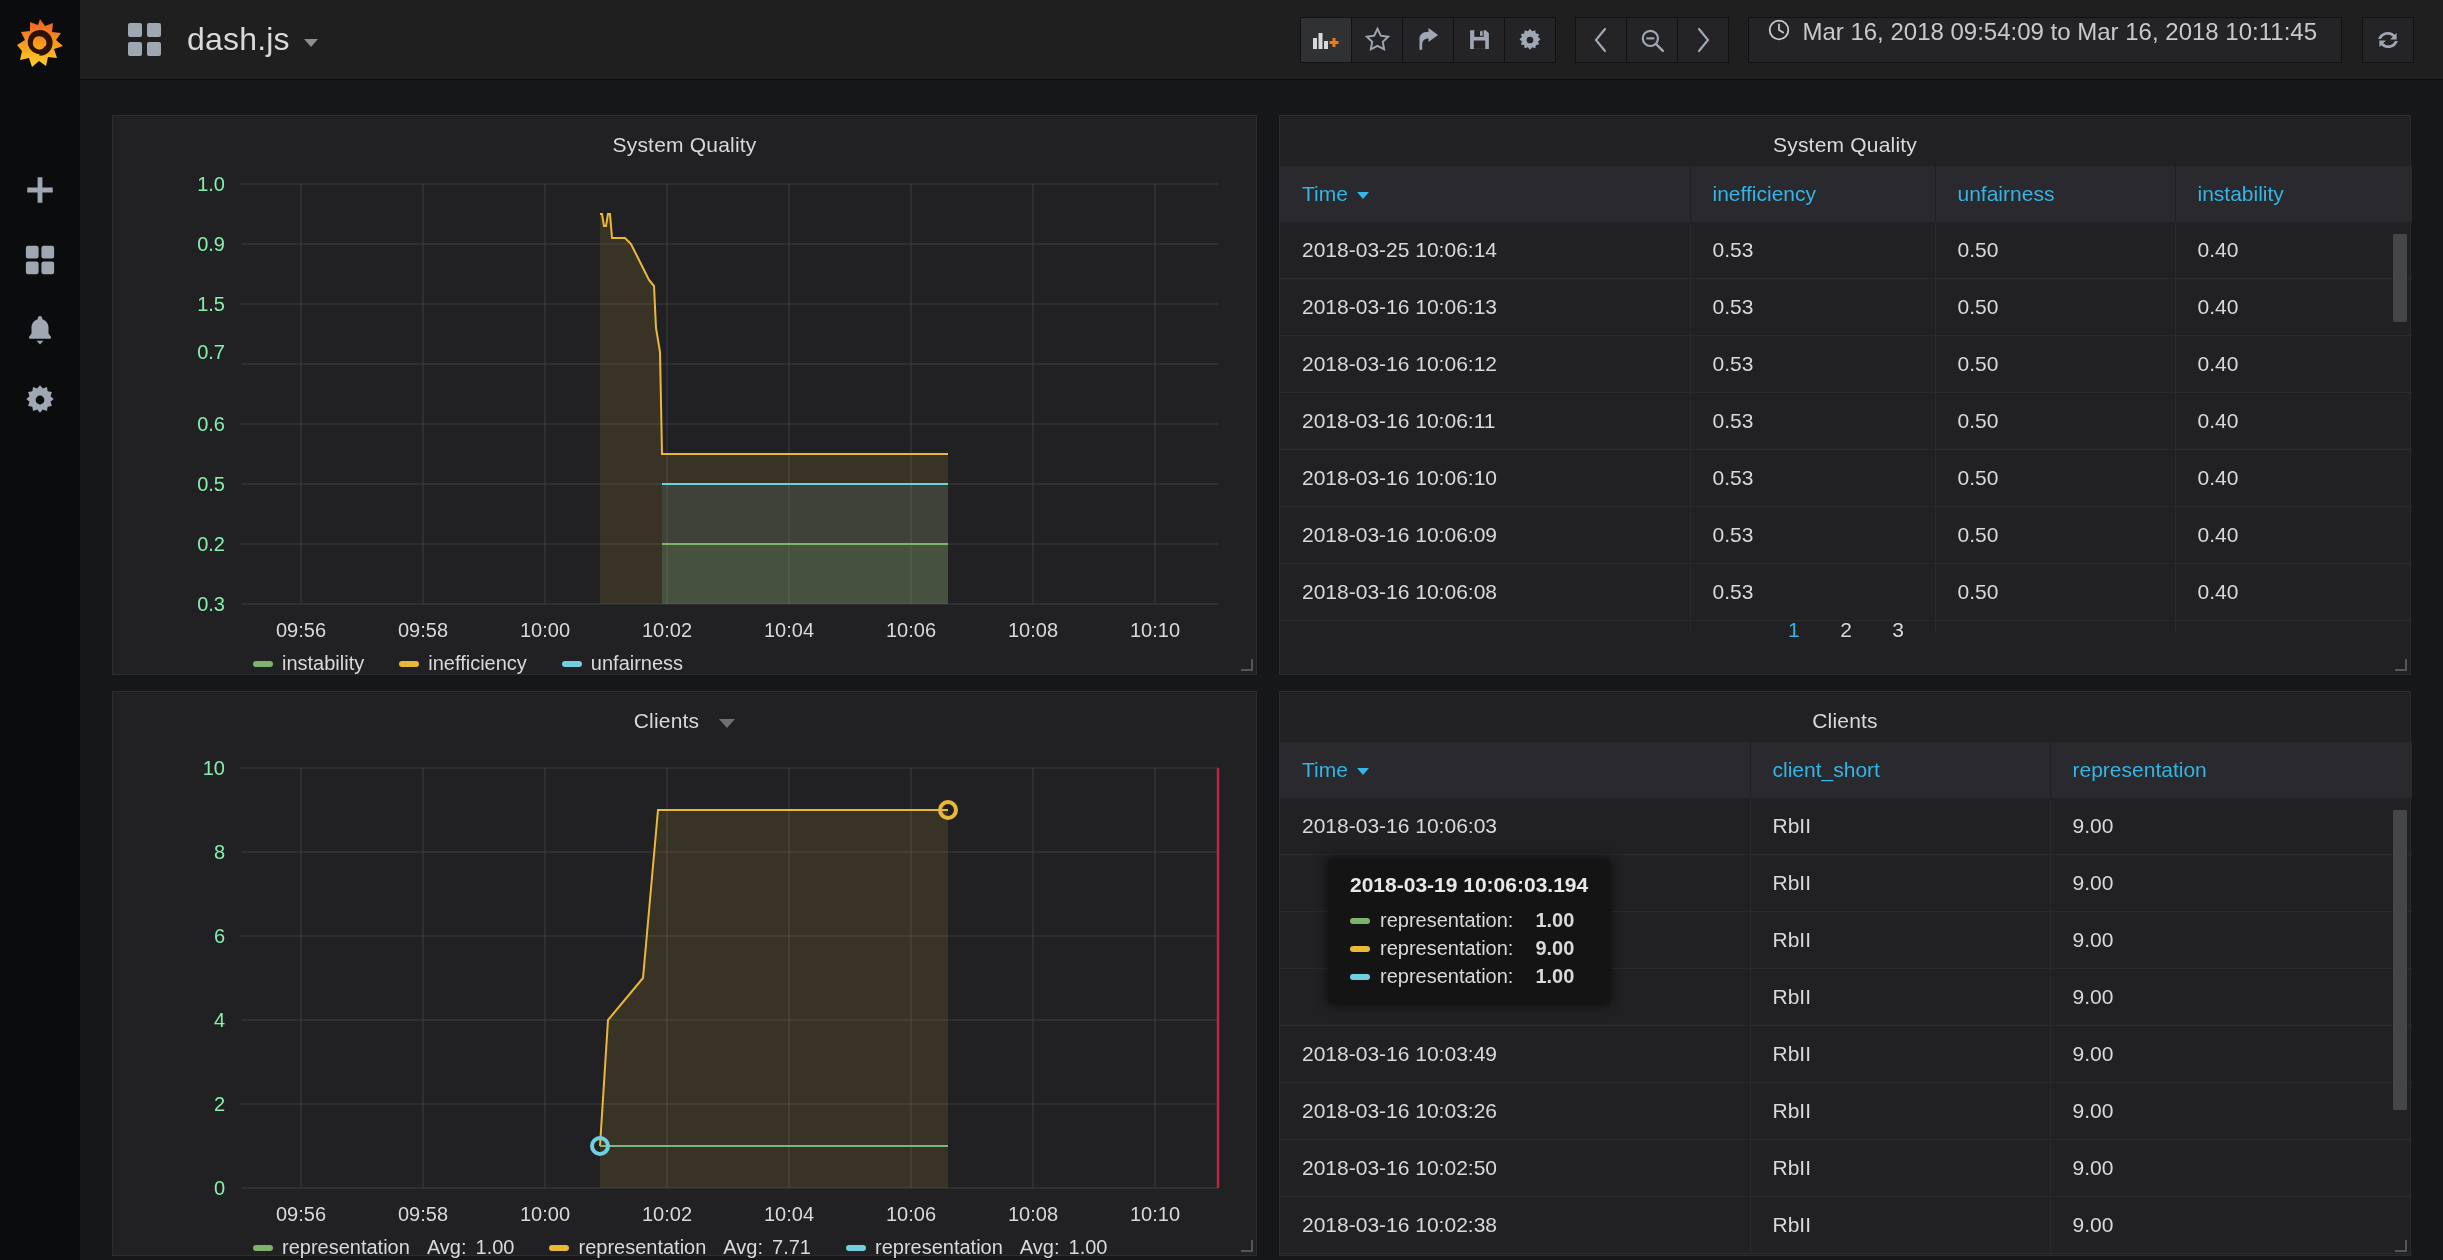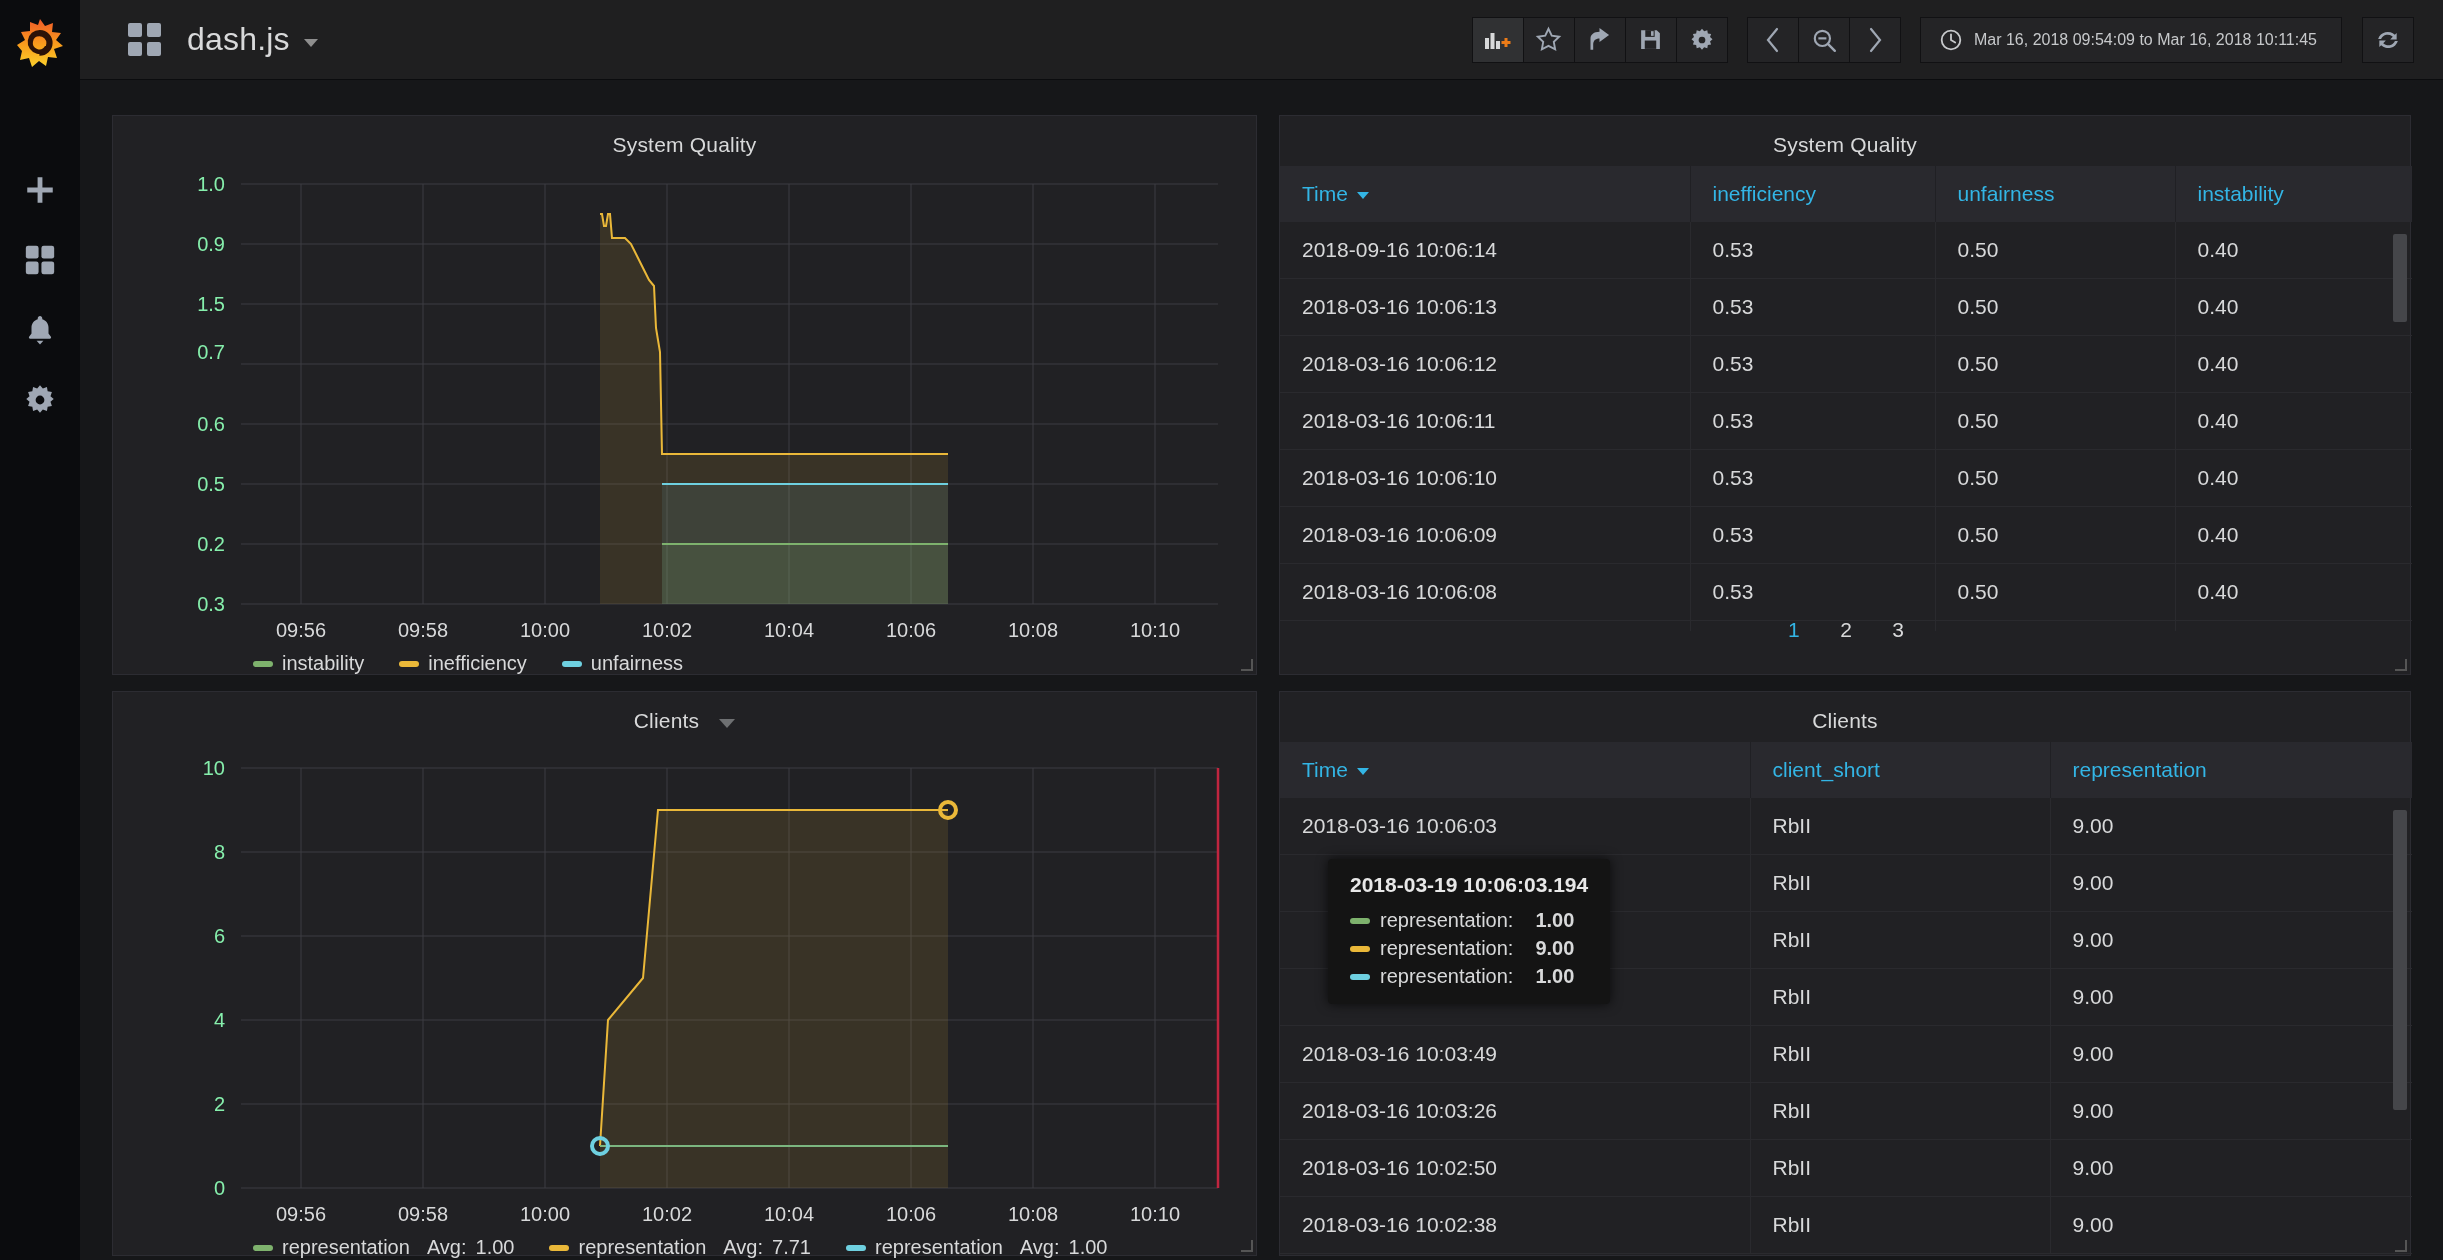--- a/index.html
+++ b/index.html
@@ -51,22 +51,22 @@
     height: 46px; min-width: 52px; background: #242426;
     border: 1px solid #111113; display: flex; align-items: center;
     justify-content: center; cursor: pointer; color: #9fa7b3;
     margin-right: -1px;
   }
   .nav-btn.active { background: #303133; }
   .nav-grp { display: flex; margin-left: 20px; }
   .nav-grp.first { margin-left: 0; }
   .time-picker {
     height: 46px; background: #242426; border: 1px solid #111113;
-    display: flex; align-items: center; padding: 0 24px 0 18px;
-    font-size: 16px; color: #c7c9cb; cursor: pointer; margin-left: 20px;
+    display: flex; align-items: flex-start; padding: 0 24px 0 18px;
+    font-size: 24px; color: #c7c9cb; cursor: pointer; margin-left: 20px;
   }
   .time-picker .tp-text { margin-left: 11px; }
   .refresh-btn { margin-left: 20px; }
 
   
   #dash { position: absolute; left: 80px; top: 80px;
     width: 2363px; height: 1180px; padding: 16px 14px 0 32px; }
 
   .panel { background: #212124; border: 1px solid #2c2c32; position: absolute; }
   .panel-title {
@@ -353,21 +353,21 @@
         <thead>
           <tr>
             <th><span>Time</span><span class="sort-caret"></span></th>
             <th>inefficiency</th>
             <th>unfairness</th>
             <th>instability</th>
           </tr>
         </thead>
         <tbody>
           <tr>
-              <td>2018-09-16 10:06:14</td>
+              <td>2018-03-25 10:06:14</td>
               <td>0.53</td>
               <td>0.50</td>
               <td>0.40</td>
             </tr>
           <tr>
               <td>2018-03-16 10:06:13</td>
               <td>0.53</td>
               <td>0.50</td>
               <td>0.40</td>
             </tr>

